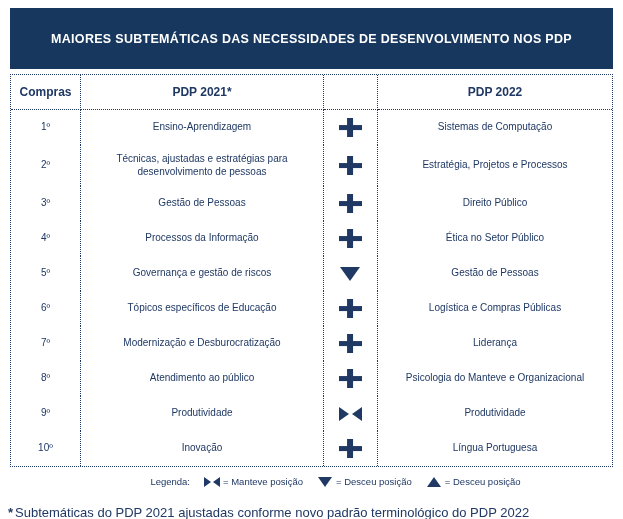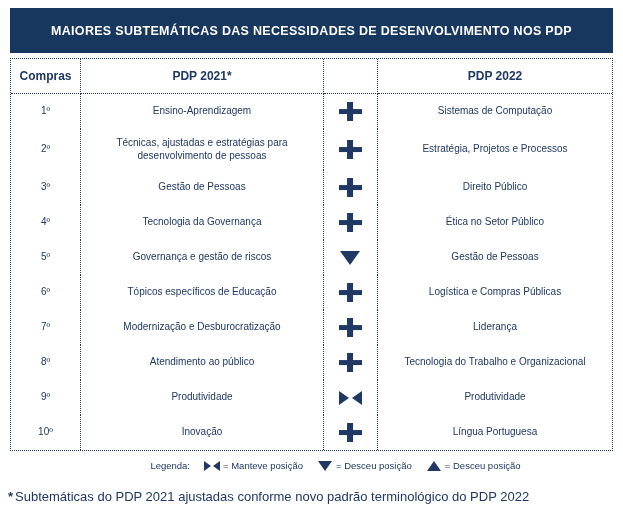--- a/index.html
+++ b/index.html
@@ -11,21 +11,21 @@
   body{font-family:"Liberation Sans","DejaVu Sans",sans-serif;}
   .page{
     position:relative;
     width:623px;height:519px;
     background:#ffffff;
     overflow:hidden;
   }
   
   .banner{
     margin:8px 10px 5px 10px;
-    height:45px;
+    height:61px;
     background:var(--banner);
     display:flex;align-items:center;justify-content:center;
   }
   .banner-title{
     color:#ffffff;
     font-weight:bold;
     font-size:12.5px;
     letter-spacing:.3px;
     text-align:center;
   }
@@ -147,21 +147,21 @@
       <div class="cell sep">3º</div>
       <div class="cell sep">Gestão de Pessoas</div>
       <div class="cell sep">
           <span class="glyph g-row" data-icon="plus"></span>
         </div>
       <div class="cell">Direito Público</div>
     </div>
 
     <div class="row">
       <div class="cell sep">4º</div>
-      <div class="cell sep">Tecnologia da Governança</div>
+      <div class="cell sep">Processos da Informação</div>
       <div class="cell sep">
           <span class="glyph g-row" data-icon="plus"></span>
         </div>
       <div class="cell">Ética no Setor Público</div>
     </div>
 
     <div class="row">
       <div class="cell sep">5º</div>
       <div class="cell sep">Governança e gestão de riscos</div>
       <div class="cell sep">
@@ -187,21 +187,21 @@
         </div>
       <div class="cell">Liderança</div>
     </div>
 
     <div class="row">
       <div class="cell sep">8º</div>
       <div class="cell sep">Atendimento ao público</div>
       <div class="cell sep">
           <span class="glyph g-row" data-icon="plus"></span>
         </div>
-      <div class="cell">Tecnologia do Trabalho e Organizacional</div>
+      <div class="cell">Psicologia do Manteve e Organizacional</div>
     </div>
 
     <div class="row">
       <div class="cell sep">9º</div>
       <div class="cell sep">Produtividade</div>
       <div class="cell sep">
           <span class="glyph g-row" data-icon="bowtie"></span>
         </div>
       <div class="cell">Produtividade</div>
     </div>

